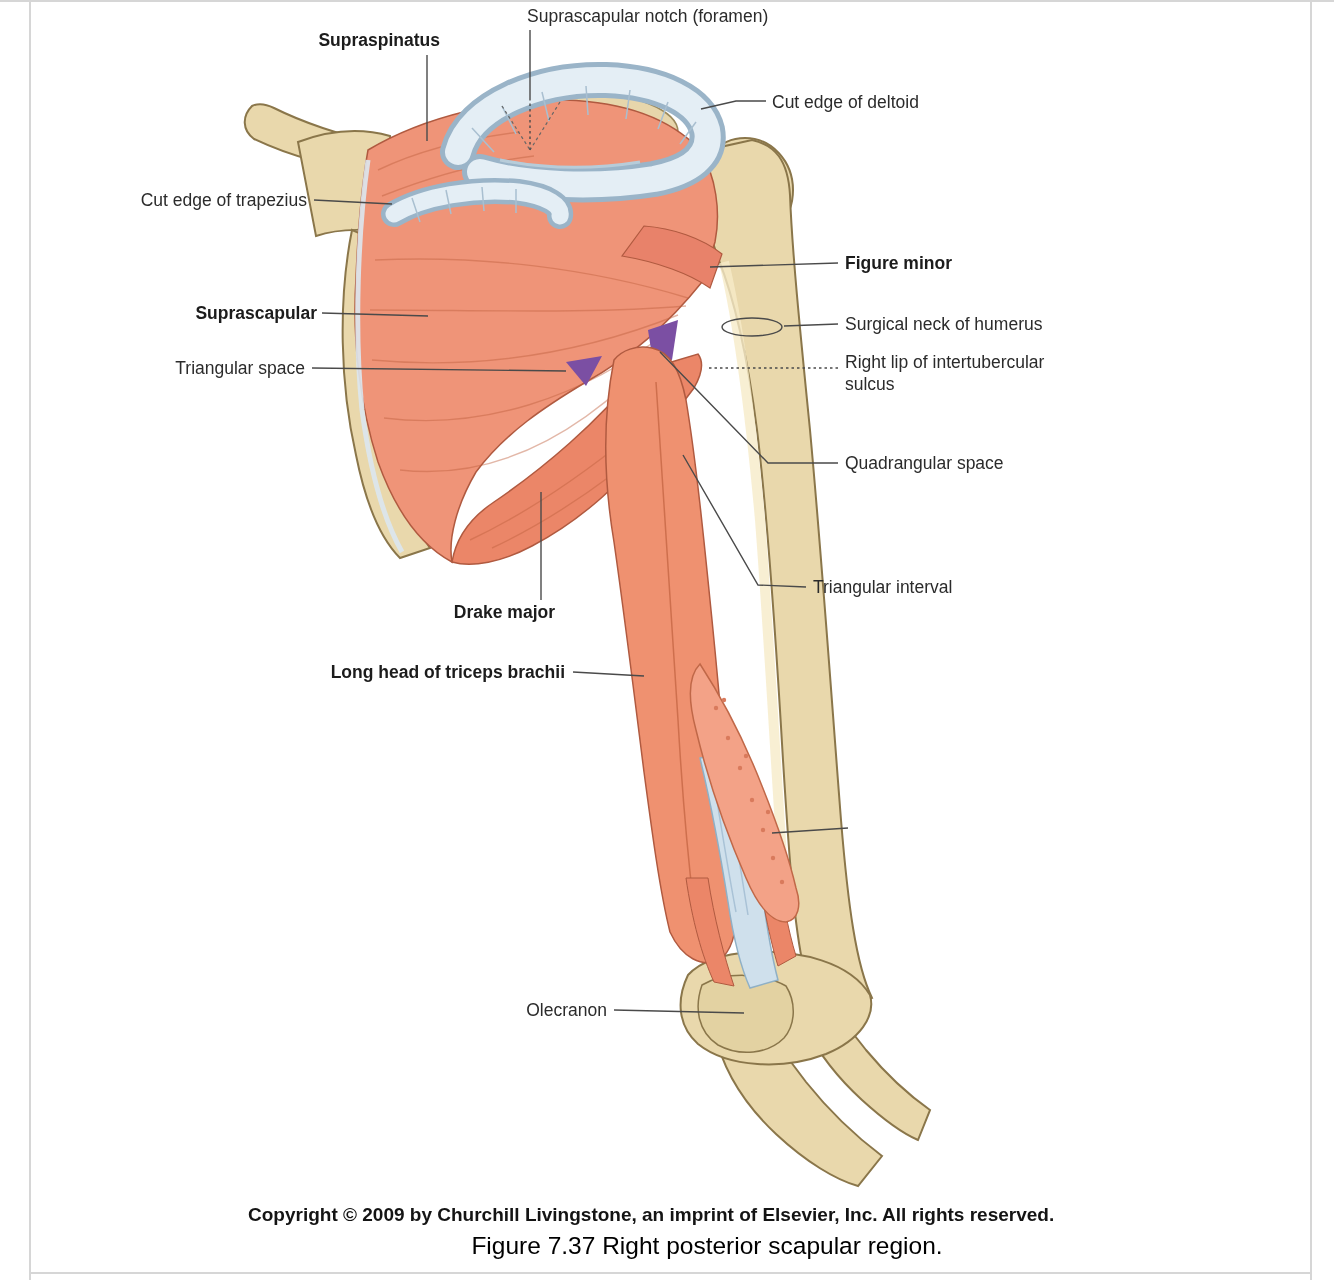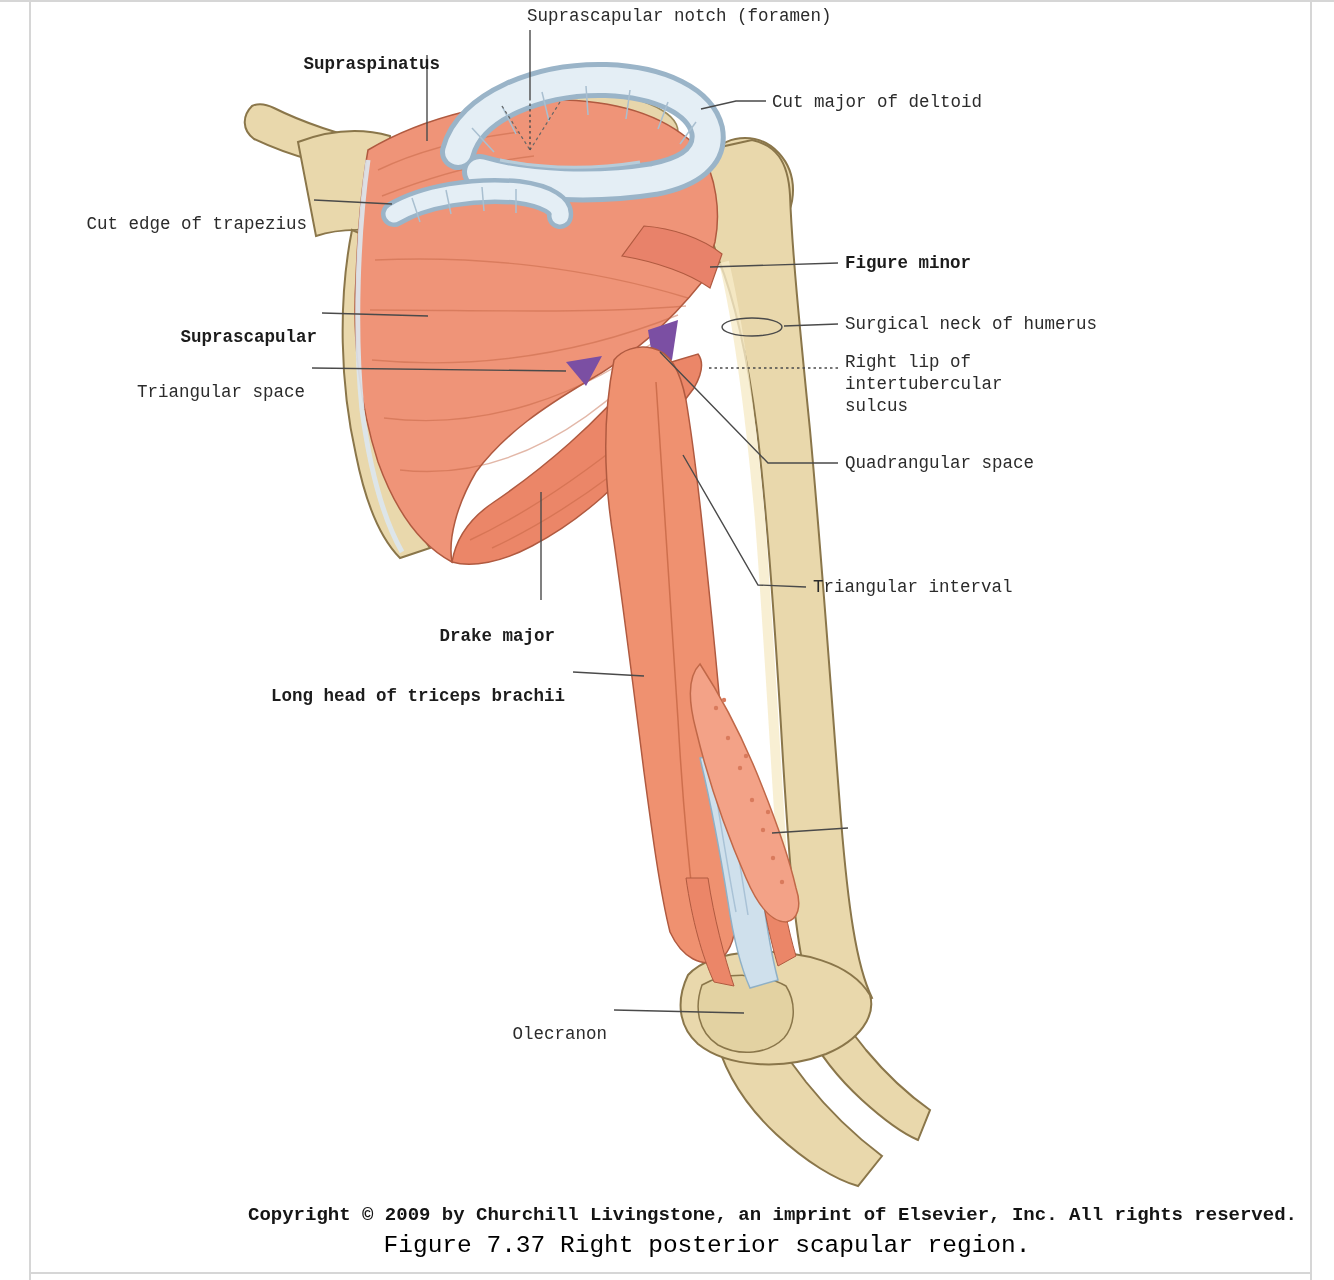--- a/index.html
+++ b/index.html
@@ -1,27 +1,27 @@
 <!DOCTYPE html>
 <html><head>
 <meta charset="utf-8">
 <style>
   html,body{margin:0;padding:0;background:#fff;}
   .page{
     position:relative;width:1334px;height:1280px;background:#ffffff;
-    font-family:Liberation Mono, monospace;overflow:hidden;
+    font-family:Liberation Sans, sans-serif;overflow:hidden;
   }
   .frame-line{position:absolute;background:#d6d6d6;}
   .art{position:absolute;left:0;top:0;}
   .lbl{
     position:absolute;font-size:17.5px;line-height:1.25;color:#2b2b2b;
     white-space:nowrap;
   }
   .lbl.bold{font-weight:bold;color:#1c1c1c;}
-  .lbl.right{text-align:right;margin-top:24px;}
+  .lbl.right{text-align:right;}
   .lbl.wrap{white-space:normal;width:205px;}
   .credit{
     position:absolute;font-size:19px;font-weight:600;color:#141414;white-space:nowrap;
   }
   .caption{
     position:absolute;left:0;top:1232px;width:100%;text-align:center;
     font-size:24.5px;color:#000;margin-left:40px;
   }
 </style>
 </head>
@@ -160,21 +160,21 @@
       <path d="M 806,587 L 758,585 L 683,455"></path>
       <path d="M 541,600 L 541,492"></path>
       <path d="M 573,672 L 644,676"></path>
       <path d="M 848,828 L 772,833"></path>
       <path d="M 614,1010 L 744,1013"></path>
     </g>
   </svg>
 
   <div class="lbl" style="left:527px;top:6px">Suprascapular notch (foramen)</div>
   <div class="lbl bold right" style="right:894px;top:30px">Supraspinatus</div>
-  <div class="lbl" style="left:772px;top:92px">Cut major of deltoid</div>
+  <div class="lbl" style="left:772px;top:92px">Cut edge of deltoid</div>
   <div class="lbl right" style="right:1027px;top:190px">Cut edge of trapezius</div>
   <div class="lbl bold" style="left:845px;top:253px">Figure minor</div>
   <div class="lbl bold right" style="right:1017px;top:303px">Suprascapular</div>
   <div class="lbl" style="left:845px;top:314px">Surgical neck of humerus</div>
   <div class="lbl right" style="right:1029px;top:358px">Triangular space</div>
   <div class="lbl wrap" style="left:845px;top:352px">Right lip of intertubercular sulcus</div>
   <div class="lbl" style="left:845px;top:453px">Quadrangular space</div>
   <div class="lbl" style="left:813px;top:577px">Triangular interval</div>
   <div class="lbl bold right" style="right:779px;top:602px">Drake major</div>
   <div class="lbl bold right" style="right:769px;top:662px">Long head of triceps brachii</div>

